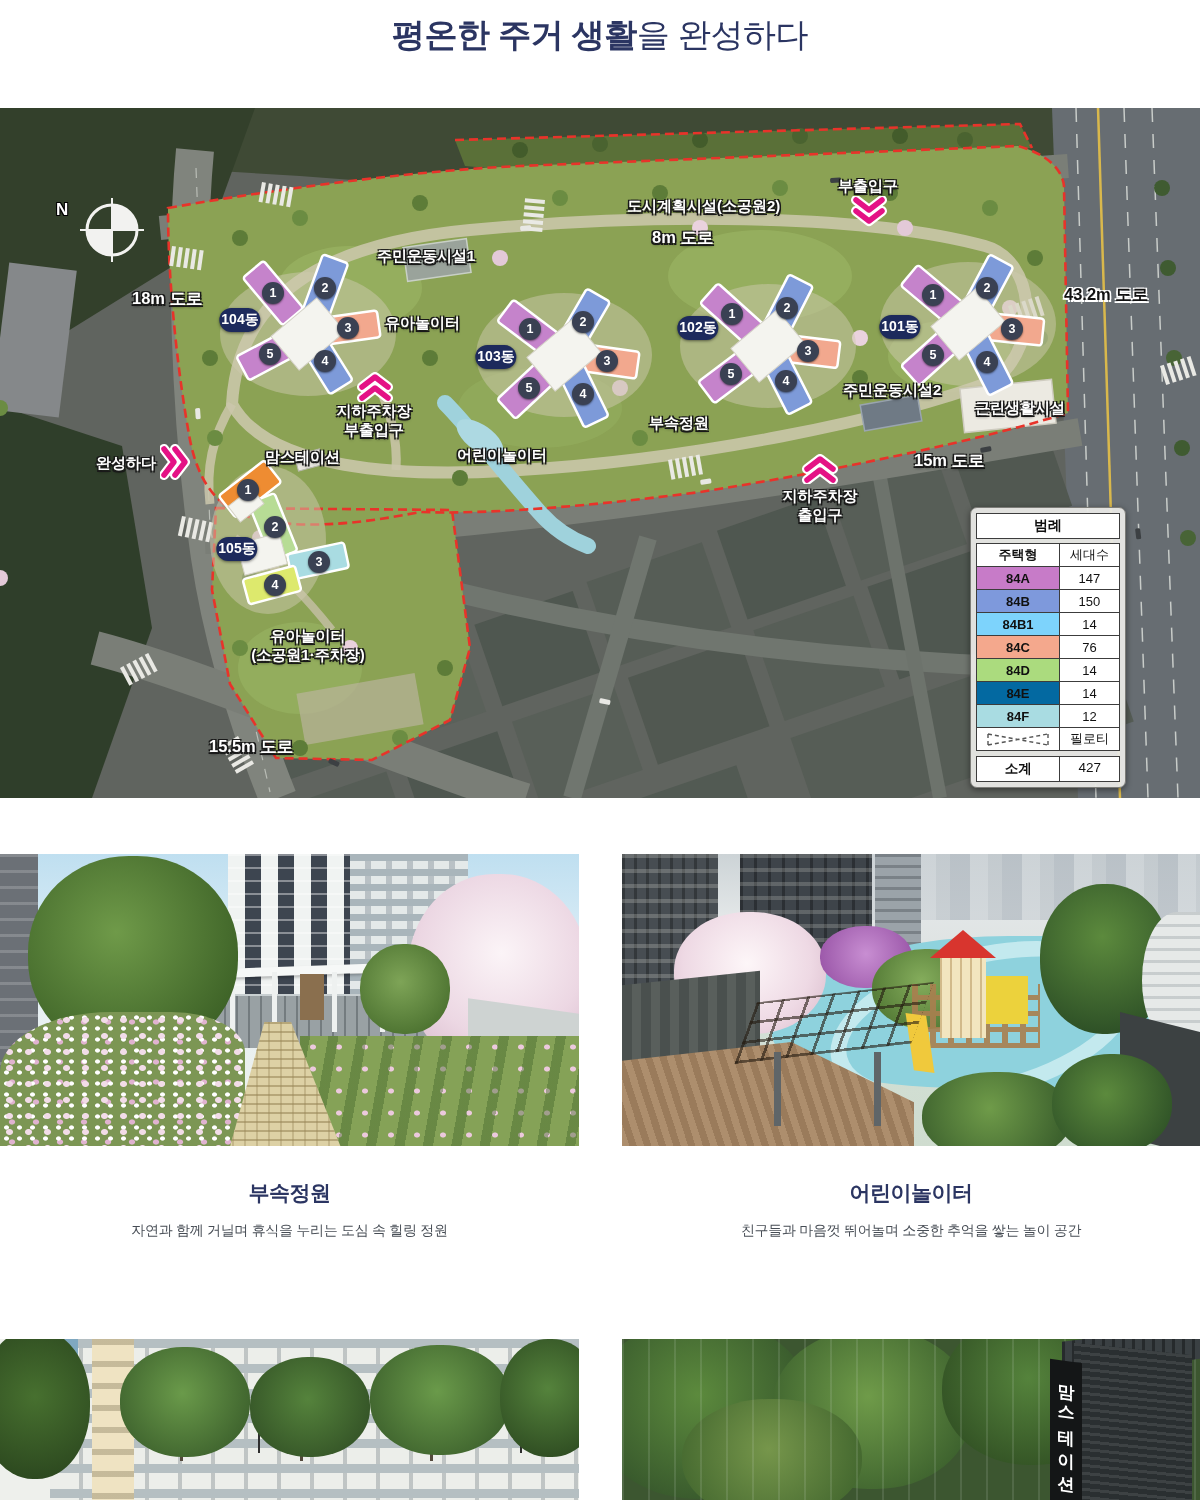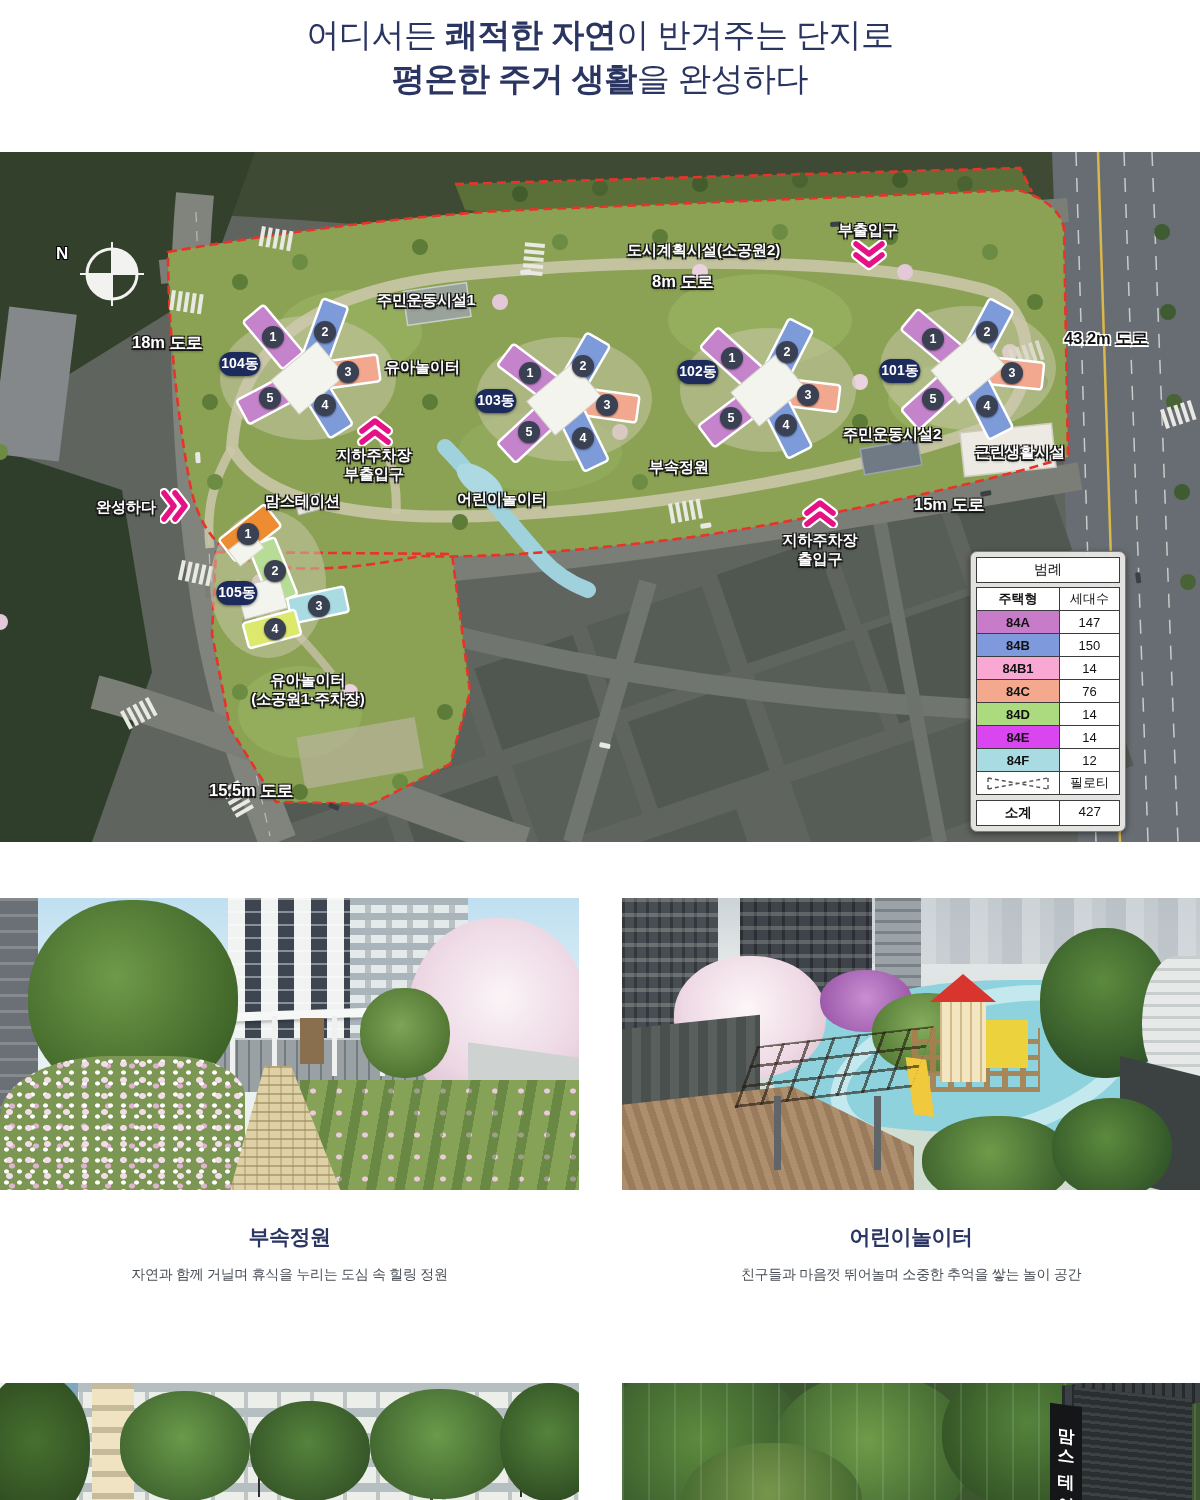--- a/index.html
+++ b/index.html
@@ -31,21 +31,21 @@
   .arrow svg{display:block;width:100%;height:100%;}
   .arrow.up{transform:rotate(180deg);}
   .arrow.right{transform:rotate(-90deg);}
 
   .compass-n{position:absolute;left:56px;top:92px;color:#fff;font-weight:700;font-size:17px;
     text-shadow:-1px -1px 0 #000,1px -1px 0 #000,-1px 1px 0 #000,1px 1px 0 #000;}
 
   
   .legend{position:absolute;left:970px;top:399px;width:156px;background:rgba(233,233,230,.95);
     border:1px solid #7c7c78;border-radius:7px;padding:5px;box-shadow:0 2px 6px rgba(0,0,0,.45);box-sizing:border-box;}
-  .lg-title{font-size:14px;font-weight:400;color:#111;text-align:center;padding:3px 0;background:#fff;border:1px solid #3c3c3c;margin-bottom:4px;}
+  .lg-title{font-size:14px;font-weight:700;color:#111;text-align:center;padding:3px 0;background:#fff;border:1px solid #3c3c3c;margin-bottom:4px;}
   .lg-table{width:100%;border-collapse:collapse;background:#fff;}
   .lg-table td{border:1px solid #3c3c3c;font-size:13px;color:#111;text-align:center;height:20px;padding:1px 2px;}
   .lg-table td.t{width:58%;font-weight:600;}
   .lg-total{display:flex;border:1px solid #3c3c3c;background:#fff;margin-top:5px;}
   .lg-total span{display:block;font-size:13.5px;color:#111;text-align:center;padding:3px 0;}
   .lg-total .a{width:58%;border-right:1px solid #3c3c3c;font-weight:700;}
   .lg-total .b{flex:1;}
   .bowtie{display:block;margin:0 auto;}
 
   
@@ -141,21 +141,20 @@
   .p4-sign{position:absolute;left:428px;top:22px;width:32px;height:218px;background:#141617;color:#fff;
     writing-mode:vertical-rl;text-orientation:upright;font-weight:700;font-size:17px;letter-spacing:6px;
     display:flex;align-items:center;justify-content:flex-start;padding-top:10px;box-sizing:border-box;transform:skewY(8deg);}
 </style>
 </head>
 <body>
 
 <div class="page">
 
   <div class="hero">
-    <div><span>어디서든 </span><b>쾌적한 자연</b><span>이 반겨주는 단지로</span></div>
     <div><b>평온한 주거 생활</b><span>을 완성하다</span></div>
   </div>
 
   <div class="map">
     <svg class="map-bg" viewBox="0 0 1200 690" preserveAspectRatio="none">
       <defs>
         <g id="xwalk">
           <rect x="0" y="0" width="4" height="20" fill="#e9e9e4"></rect>
             <rect x="7" y="0" width="4" height="20" fill="#e9e9e4"></rect>
           <rect x="14" y="0" width="4" height="20" fill="#e9e9e4"></rect>
@@ -495,33 +494,33 @@
         </tr>
         <tr>
           <td class="t" style="background: rgb(199, 123, 200);">84A</td>
           <td>147</td>
         </tr>
         <tr>
           <td class="t" style="background: rgb(126, 153, 220); text-align: center;">84B</td>
           <td>150</td>
         </tr>
         <tr>
-          <td class="t" style="background: #f9a8d4;">84B1</td>
+          <td class="t" style="background: #7dd3fc;">84B1</td>
           <td>14</td>
         </tr>
         <tr>
           <td class="t" style="background: rgb(244, 168, 141);">84C</td>
           <td>76</td>
         </tr>
         <tr>
           <td class="t" style="background: rgb(171, 219, 126);">84D</td>
           <td>14</td>
         </tr>
         <tr>
-          <td class="t" style="background: #d946ef; text-align: center;">84E</td>
+          <td class="t" style="background: #0369a1; text-align: center;">84E</td>
           <td>14</td>
         </tr>
         <tr>
           <td class="t" style="background: rgb(169, 220, 226);">84F</td>
           <td>12</td>
         </tr>
         <tr>
           <td class="t">
             <svg class="bowtie" width="66" height="15" viewBox="0 0 66 15">
                   <path d="M3 2 L63 13 M3 13 L63 2 M3 2 V13 M63 2 V13" stroke="#555" stroke-width="1.4" stroke-dasharray="4 3" fill="none"></path>

